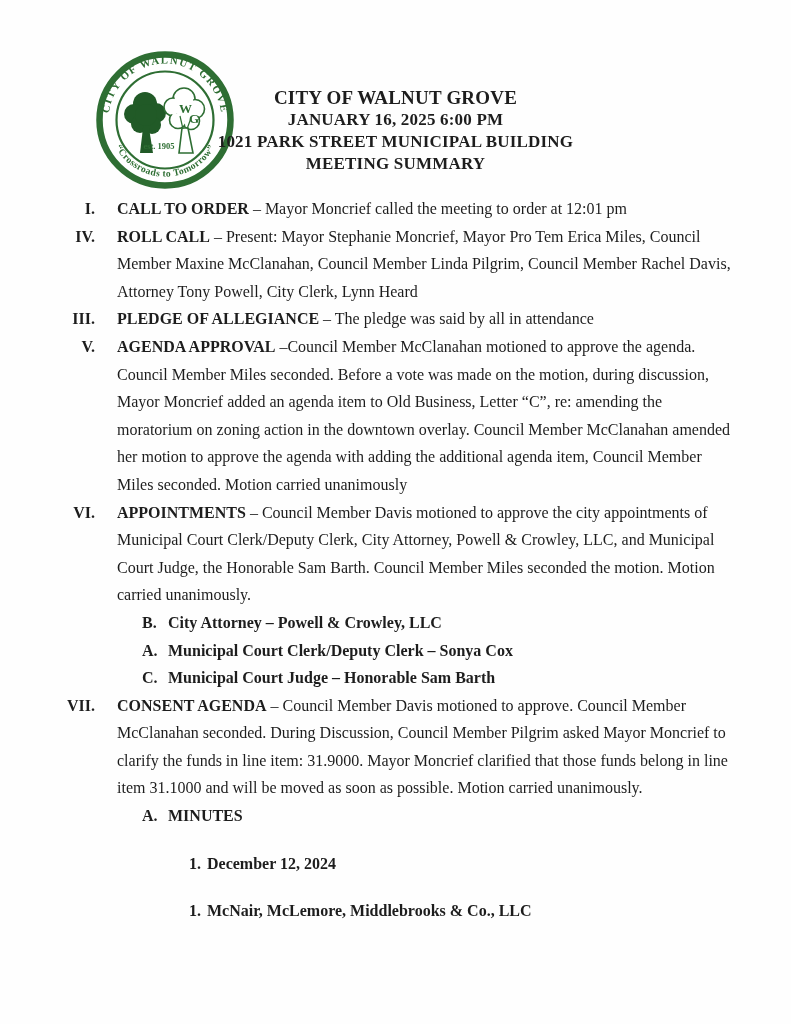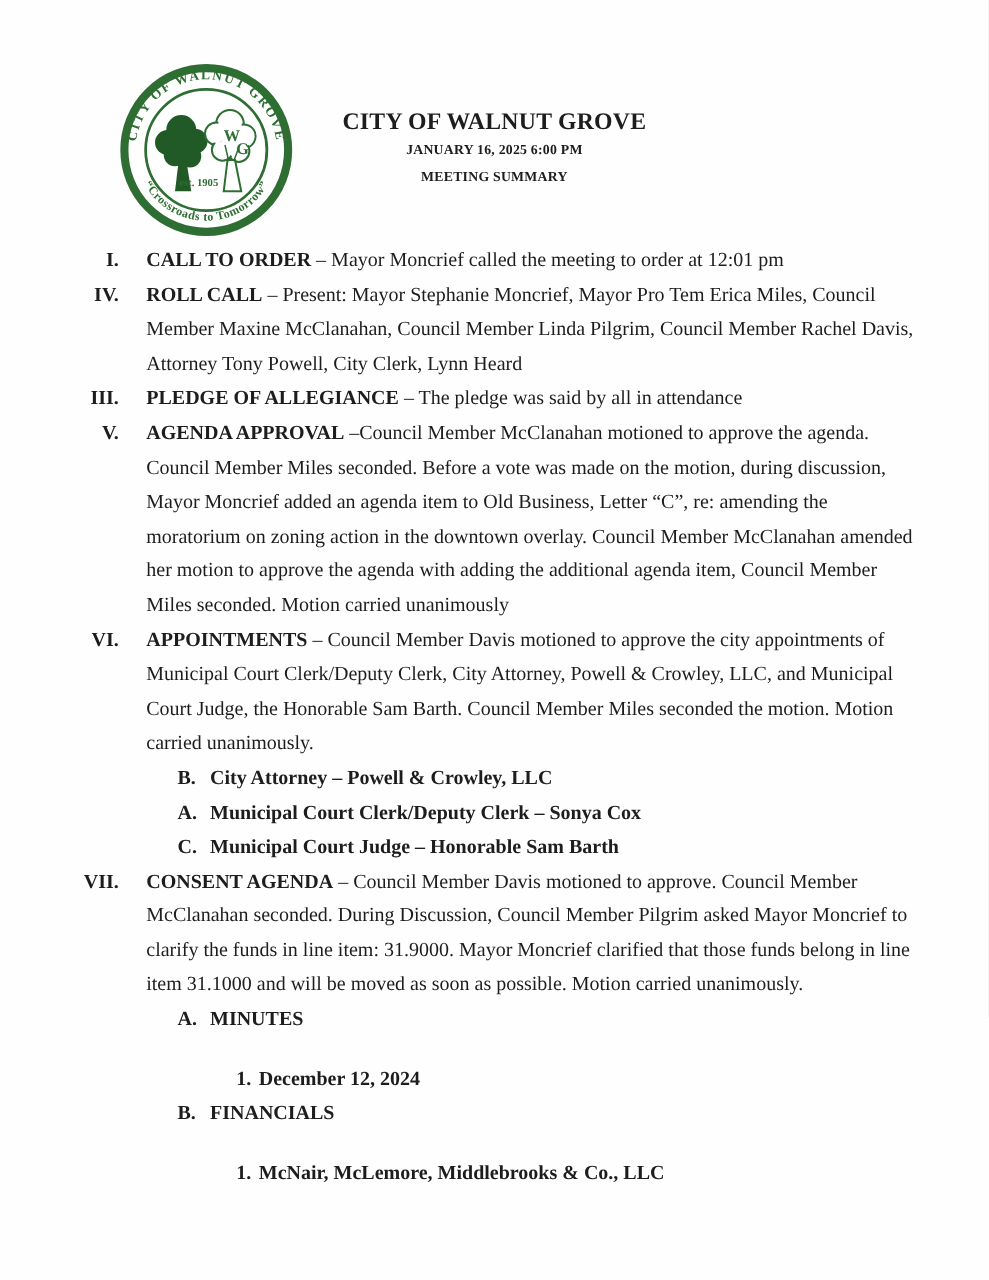--- a/index.html
+++ b/index.html
@@ -22,21 +22,21 @@
     width: 140px; height: 140px;
   }
   .title-block {
     position: absolute;
     top: 86px; left: 0;
     width: 100%;
     text-align: center;
     font-weight: bold;
   }
   .title-line-1 { font-size: 19px; line-height: 23px; letter-spacing: 0.2px; }
-  .title-line-2 { font-size: 11px; line-height: 22px; letter-spacing: 0.2px; }
+  .title-line-2 { font-size: 17px; line-height: 22px; letter-spacing: 0.2px; }
   
   .agenda {
     position: absolute;
     top: 195px;
     left: 58px;
     width: 680px;
     font-size: 16px;
     line-height: 27.6px;
   }
   .item { display: flex; align-items: flex-start; }
@@ -123,20 +123,21 @@
           <text x="94" y="73" font-size="13">G</text>
         </g>
 
         <text x="64" y="99" font-size="8.5" font-weight="bold" fill="#2e6e33" text-anchor="middle" font-family="Liberation Serif, serif">est. 1905</text>
       </svg>
     </div>
 
     <div class="title-block">
       <div class="title-line-1">CITY OF WALNUT GROVE</div>
       <div class="title-line-2">JANUARY 16, 2025 6:00 PM</div>
+      <div class="title-line-2">1021 PARK STREET MUNICIPAL BUILDING</div>
       <div class="title-line-2">MEETING SUMMARY</div>
     </div>
   </div>
 
   <div class="agenda">
 
     <div class="item">
       <div class="item-num">I.</div>
       <div class="item-text"><span class="item-heading">CALL TO ORDER</span><span> – Mayor Moncrief called the meeting to order at 12:01 pm</span></div>
     </div>
@@ -164,19 +165,18 @@
         <div class="sub"><span class="sub-label">A.</span><span>Municipal Court Clerk/Deputy Clerk – Sonya Cox</span></div>
         <div class="sub"><span class="sub-label">C.</span><span>Municipal Court Judge – Honorable Sam Barth</span></div>
       </div>
     </div>
 
     <div class="item">
       <div class="item-num">VII.</div>
       <div class="item-text"><span class="item-heading">CONSENT AGENDA</span><span> – Council Member Davis motioned to approve. Council Member McClanahan seconded. During Discussion, Council Member Pilgrim asked Mayor Moncrief to clarify the funds in line item: 31.9000. Mayor Moncrief clarified that those funds belong in line item 31.1000 and will be moved as soon as possible. Motion carried unanimously.</span>
         <div class="sub"><span class="sub-label">A.</span><span>MINUTES</span></div>
         <div class="child"><span class="child-label">1.</span><span>December 12, 2024</span></div>
-        <div class="sub"><span class="sub-label">B.</span><span>FINANCIALS</span></div>
         <div class="child"><span class="child-label">1.</span><span>McNair, McLemore, Middlebrooks &amp; Co., LLC</span></div>
       </div>
     </div>
 
   </div>
 </div>
 
 </body></html>

